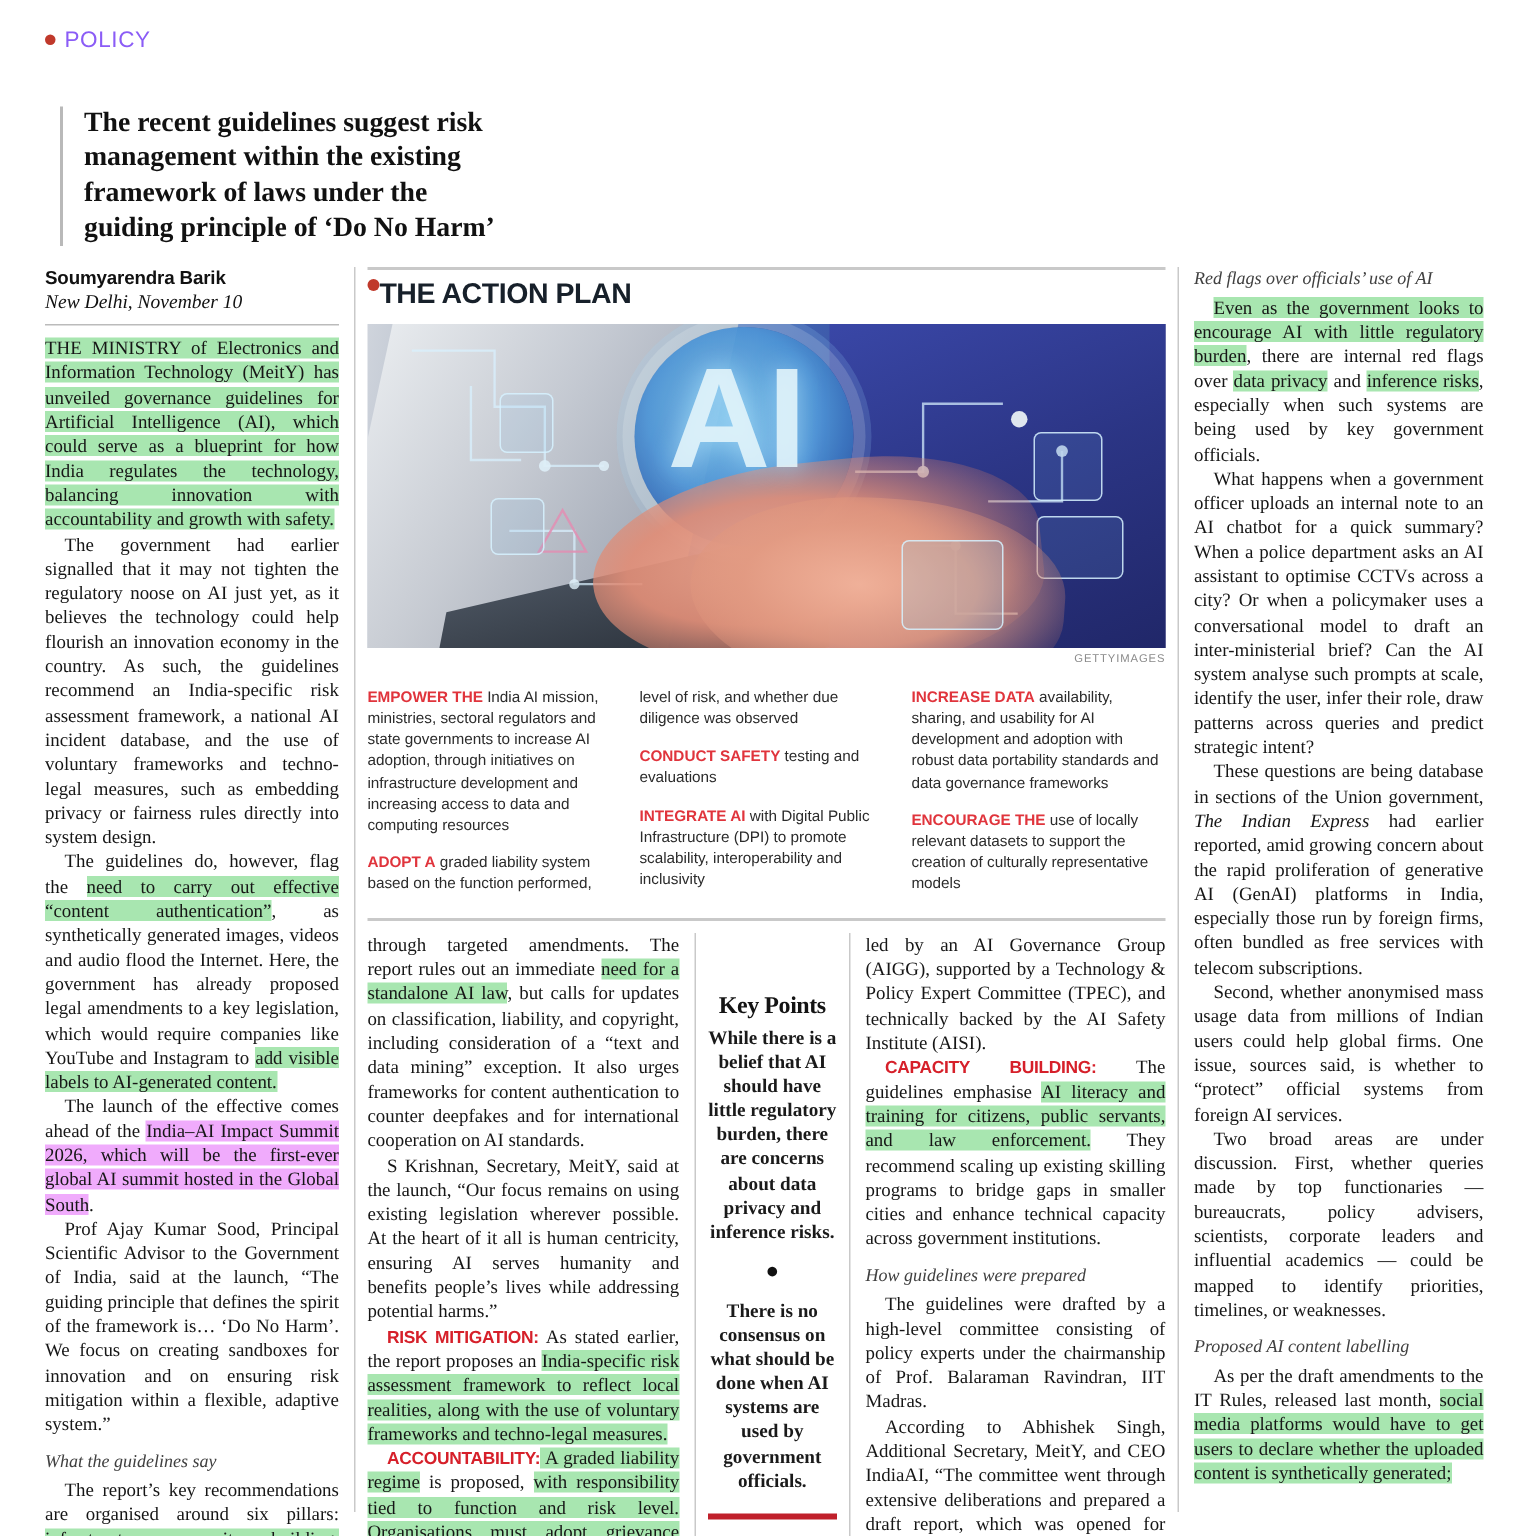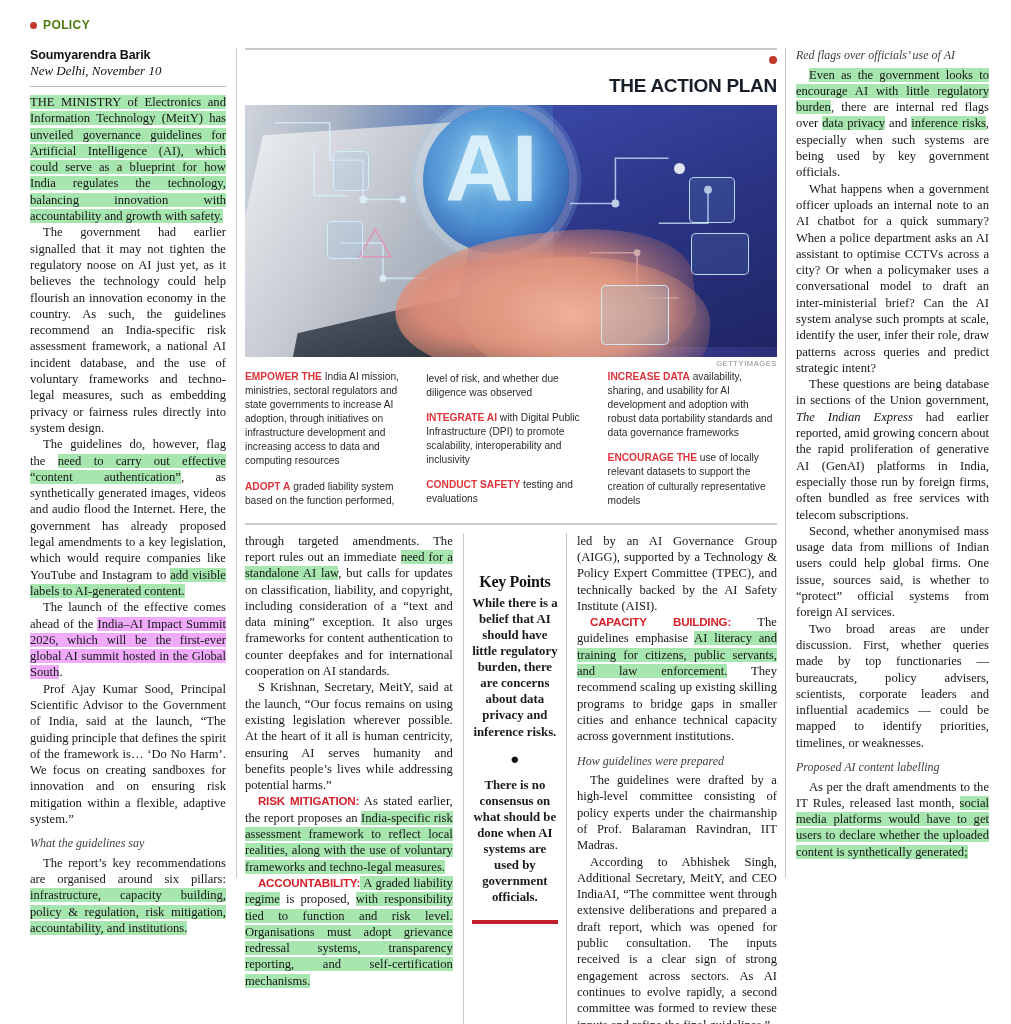--- a/index.html
+++ b/index.html
@@ -31,24 +31,24 @@
   }
   .kicker-dot {
     width: 7px;
     height: 7px;
     background: #c0392b;
     border-radius: 50%;
     display: inline-block;
   }
   .kicker-text {
     font-family: "Liberation Sans", sans-serif;
-    font-weight: bold;
-    font-size: 12px;
+    font-weight: normal;
+    font-size: 15px;
     letter-spacing: 0.4px;
-    color: #4d7c0f;
+    color: #8b5cf6;
   }
   
   .masthead {
     display: flex;
     align-items: flex-start;
     gap: 0;
   }
   .headline {
     font-family: "Liberation Serif", serif;
     font-weight: bold;
@@ -147,40 +147,39 @@
     color: #404040;
   }
 
   
   .ap-toprule {
     border-top: 2px solid #c9c9c9;
     margin-bottom: 6px;
   }
   .ap-head {
     display: flex;
-    align-items: flex-end;
-    gap: 11px;
+    align-items: flex-start;
+    gap: 0;
     margin-bottom: 8px;
-    flex-direction: column;
   }
   .ap-dot {
     width: 8px; height: 8px; border-radius: 50%;
     background: #c0392b; display: inline-block;
   }
   .ap-title {
     font-family: "Liberation Sans", sans-serif;
     font-weight: bold;
     font-size: 19px;
     letter-spacing: -0.3px;
     color: #17202a;
   }
   .hero {
     position: relative;
     width: 100%;
-    height: 252px;
+    height: 216px;
     overflow: hidden;
     background: linear-gradient(100deg,#cfd4dc 0%,#aab4c4 16%,#5f7fb8 34%,#3f5fae 52%,#3a3f93 72%,#2e2f78 100%);
   }
   .hero .laptop {
     position: absolute;
     left: -6px; bottom: -10px;
     width: 230px; height: 240px;
     background: linear-gradient(115deg,#e9ecef 0%,#c8ccd3 45%,#9aa0ab 100%);
     transform: skewX(-16deg) rotate(-4deg);
     opacity: .95;
@@ -265,22 +264,21 @@
     font-family: "Liberation Sans", sans-serif;
     font-size: 7.5px;
     color: #8a8a8a;
     letter-spacing: .6px;
     text-align: right;
     margin-top: 2px;
   }
   .ap-cols {
     display: flex;
     gap: 12px;
-    margin-top: 2px;
-    align-items: center;
+    margin-top: 16px;
   }
   .ap-col { flex: 1; }
   .ap-text {
     font-family: "Liberation Sans", sans-serif;
     font-size: 10.2px;
     line-height: 1.38;
     color: #2b2b2b;
   }
   .ap-text p { margin: 0 0 11px 0; }
   .ap-lead {
@@ -334,20 +332,23 @@
 <body>
 
 <div class="page">
 
   <div class="kicker">
     <span class="kicker-dot"></span>
     <span class="kicker-text">POLICY</span>
   </div>
 
   <div class="masthead">
+    <div class="deck-wrap">
+      <div class="deck">The recent guidelines suggest risk management within the existing framework of laws under the guiding principle of ‘Do No Harm’</div>
+    </div>
   </div>
 
   <div class="grid">
 
     <div class="col col1">
       <div class="byline-name">Soumyarendra Barik</div>
       <div class="byline-place">New Delhi, November 10</div>
       <hr class="byline-rule">
 
       <div class="body">
@@ -412,22 +413,22 @@
       </div>
       <div class="getty">GETTYIMAGES</div>
 
       <div class="ap-cols">
         <div class="ap-col ap-text">
           <p><span class="ap-lead">EMPOWER THE</span><span> India AI mission, ministries, sectoral regulators and state governments to increase AI adoption, through initiatives on infrastructure development and increasing access to data and computing resources</span></p>
           <p><span class="ap-lead">ADOPT A</span><span> graded liability system based on the function performed,</span></p>
         </div>
         <div class="ap-col ap-text">
           <p><span>level of risk, and whether due diligence was observed</span></p>
+          <p><span class="ap-lead">CONDUCT SAFETY</span><span> testing and evaluations</span></p>
           <p><span class="ap-lead">INTEGRATE AI</span><span> with Digital Public Infrastructure (DPI) to promote scalability, interoperability and inclusivity</span></p>
-          <p><span class="ap-lead">CONDUCT SAFETY</span><span> testing and evaluations</span></p>
         </div>
         <div class="ap-col ap-text">
           <p><span class="ap-lead">INCREASE DATA</span><span> availability, sharing, and usability for AI development and adoption with robust data portability standards and data governance frameworks</span></p>
           <p><span class="ap-lead">ENCOURAGE THE</span><span> use of locally relevant datasets to support the creation of culturally representative models</span></p>
         </div>
       </div>
 
       <div class="ap-bottomrule"></div>
 
       <div class="lower">

